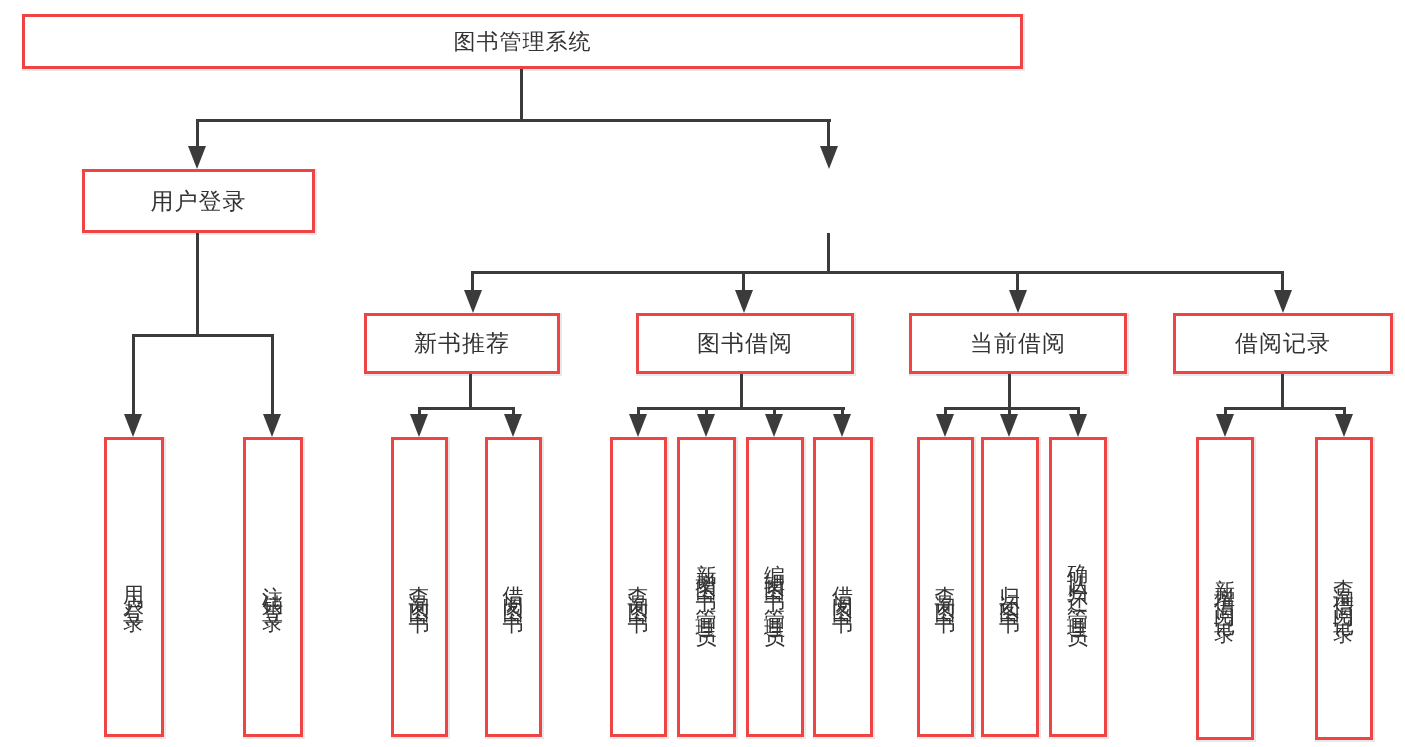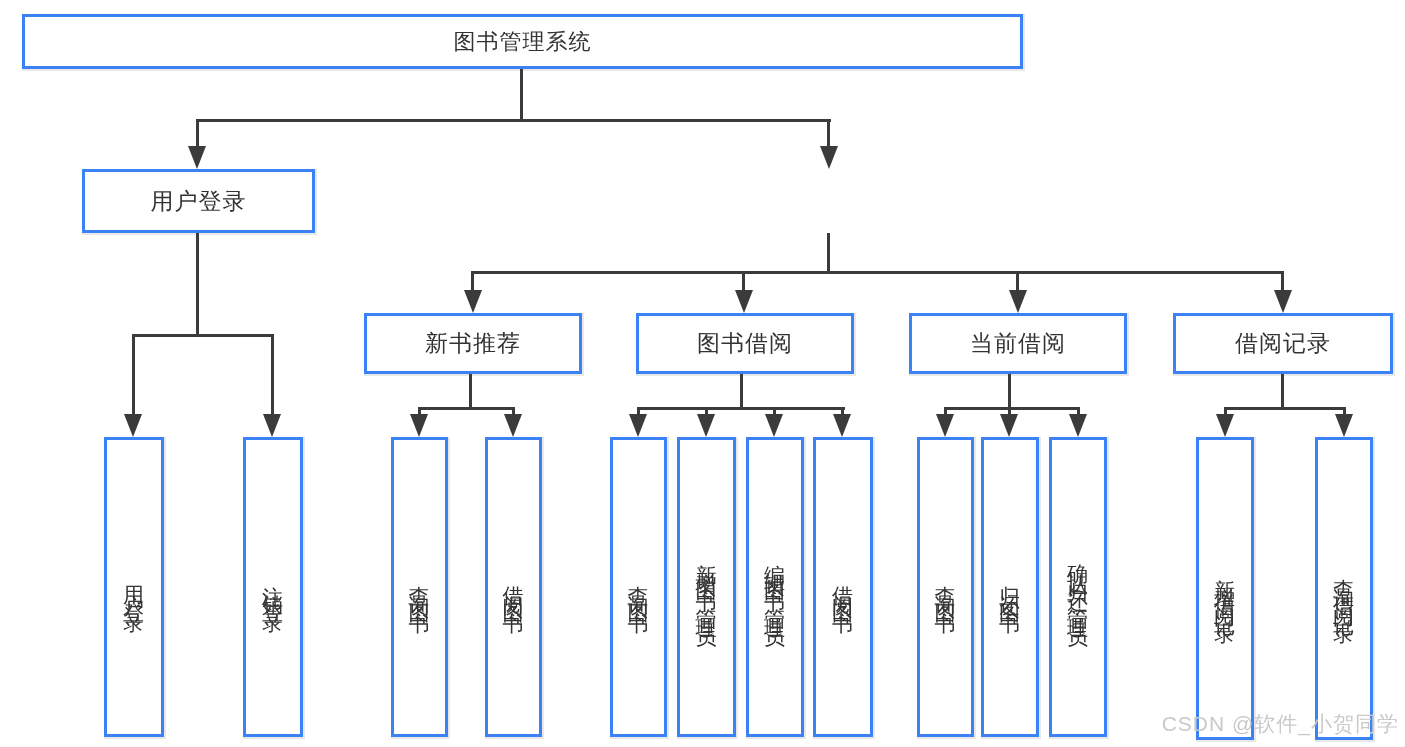--- a/index.html
+++ b/index.html
@@ -3,21 +3,21 @@
 <meta charset="utf-8">
 <style>
   html,body{margin:0;padding:0;background:#ffffff;}
   body{font-family:"Liberation Sans","DejaVu Sans",sans-serif;}
   #canvas{position:relative;width:1405px;height:747px;background:#ffffff;overflow:hidden;}
 
   .box{
     position:absolute;
     box-sizing:border-box;
     background:#ffffff;
-    border:3px solid #3b82f6;
+    border:3px solid #ef4444;
     box-shadow:1px 1px 0 1px rgba(190,190,190,.35);
     display:flex;align-items:center;justify-content:center;
     color:#333333;
   }
   .box-h{font-size:23px;letter-spacing:1px;white-space:nowrap;}
   .box-root{font-size:22px;}
   .box-v{padding:4px 0;}
   .vtext{
     writing-mode:vertical-rl;
     text-orientation:mixed;
@@ -75,21 +75,21 @@
   <div class="line-h" style="left:471px;top:271px;width:813px;"></div>
   <div class="line-v" style="left:471px;top:271px;height:20px;"></div>
   <div class="arrow" style="left:464px;top:290px;"></div>
   <div class="line-v" style="left:742px;top:271px;height:20px;"></div>
   <div class="arrow" style="left:735px;top:290px;"></div>
   <div class="line-v" style="left:1016px;top:271px;height:20px;"></div>
   <div class="arrow" style="left:1009px;top:290px;"></div>
   <div class="line-v" style="left:1281px;top:271px;height:20px;"></div>
   <div class="arrow" style="left:1274px;top:290px;"></div>
 
-  <div class="box box-h" style="left:364px;top:313px;width:218px;height:61px;justify-content:center;">
+  <div class="box box-h" style="left:364px;top:313px;width:196px;height:61px;justify-content:center;">
     <span>新书推荐</span>
   </div>
   <div class="box box-h" style="left:909px;top:313px;width:218px;height:61px;">
     <span>当前借阅</span>
   </div>
   <div class="box box-h" style="left:636px;top:313px;width:218px;height:61px;">
     <span>图书借阅</span>
   </div>
   <div class="box box-h" style="left:1173px;top:313px;width:220px;height:61px;">
     <span>借阅记录</span>
@@ -166,15 +166,14 @@
     <span class="vtext">确认归还（管理员）</span>
   </div>
 
   <div class="box box-v" style="left:1196px;top:437px;width:58px;height:303px;">
     <span class="vtext">新增借阅记录</span>
   </div>
   <div class="box box-v" style="left:1315px;top:437px;width:58px;height:303px;">
     <span class="vtext">查询借阅记录</span>
   </div>
 
-  <div class="watermark">CSDN @软件_小贺同学</div>
 
 </div>
 
 </body></html>

